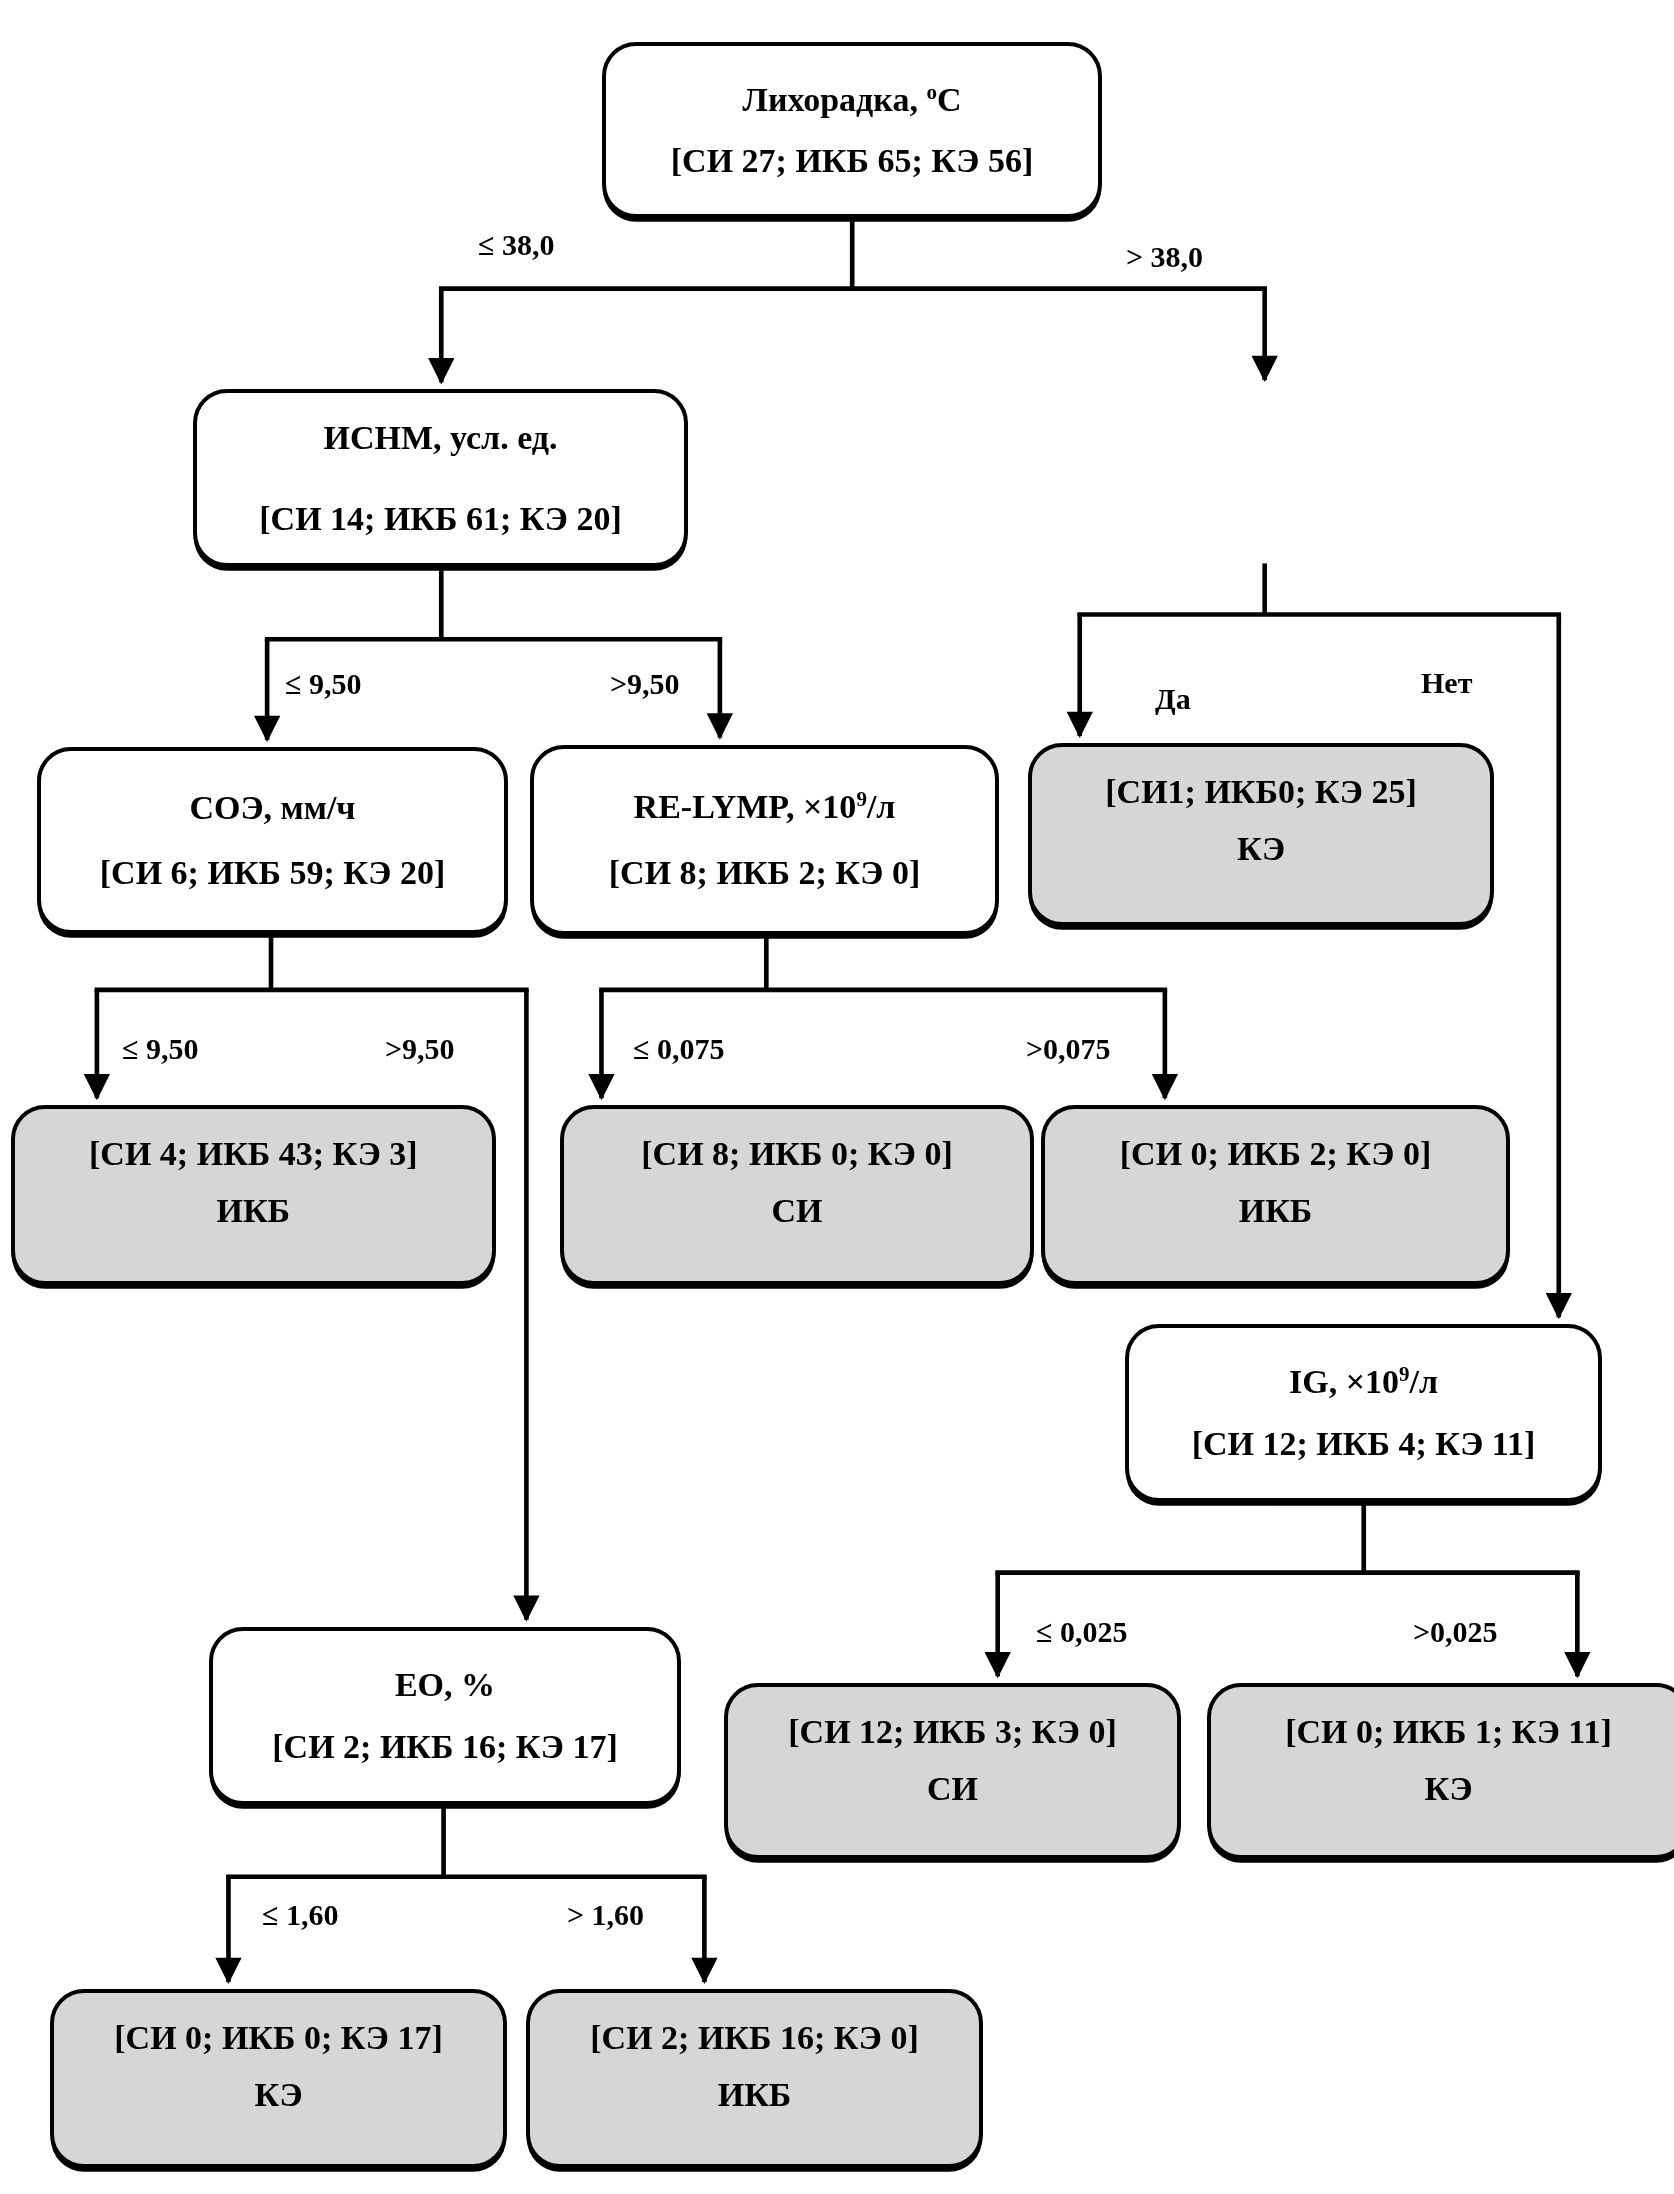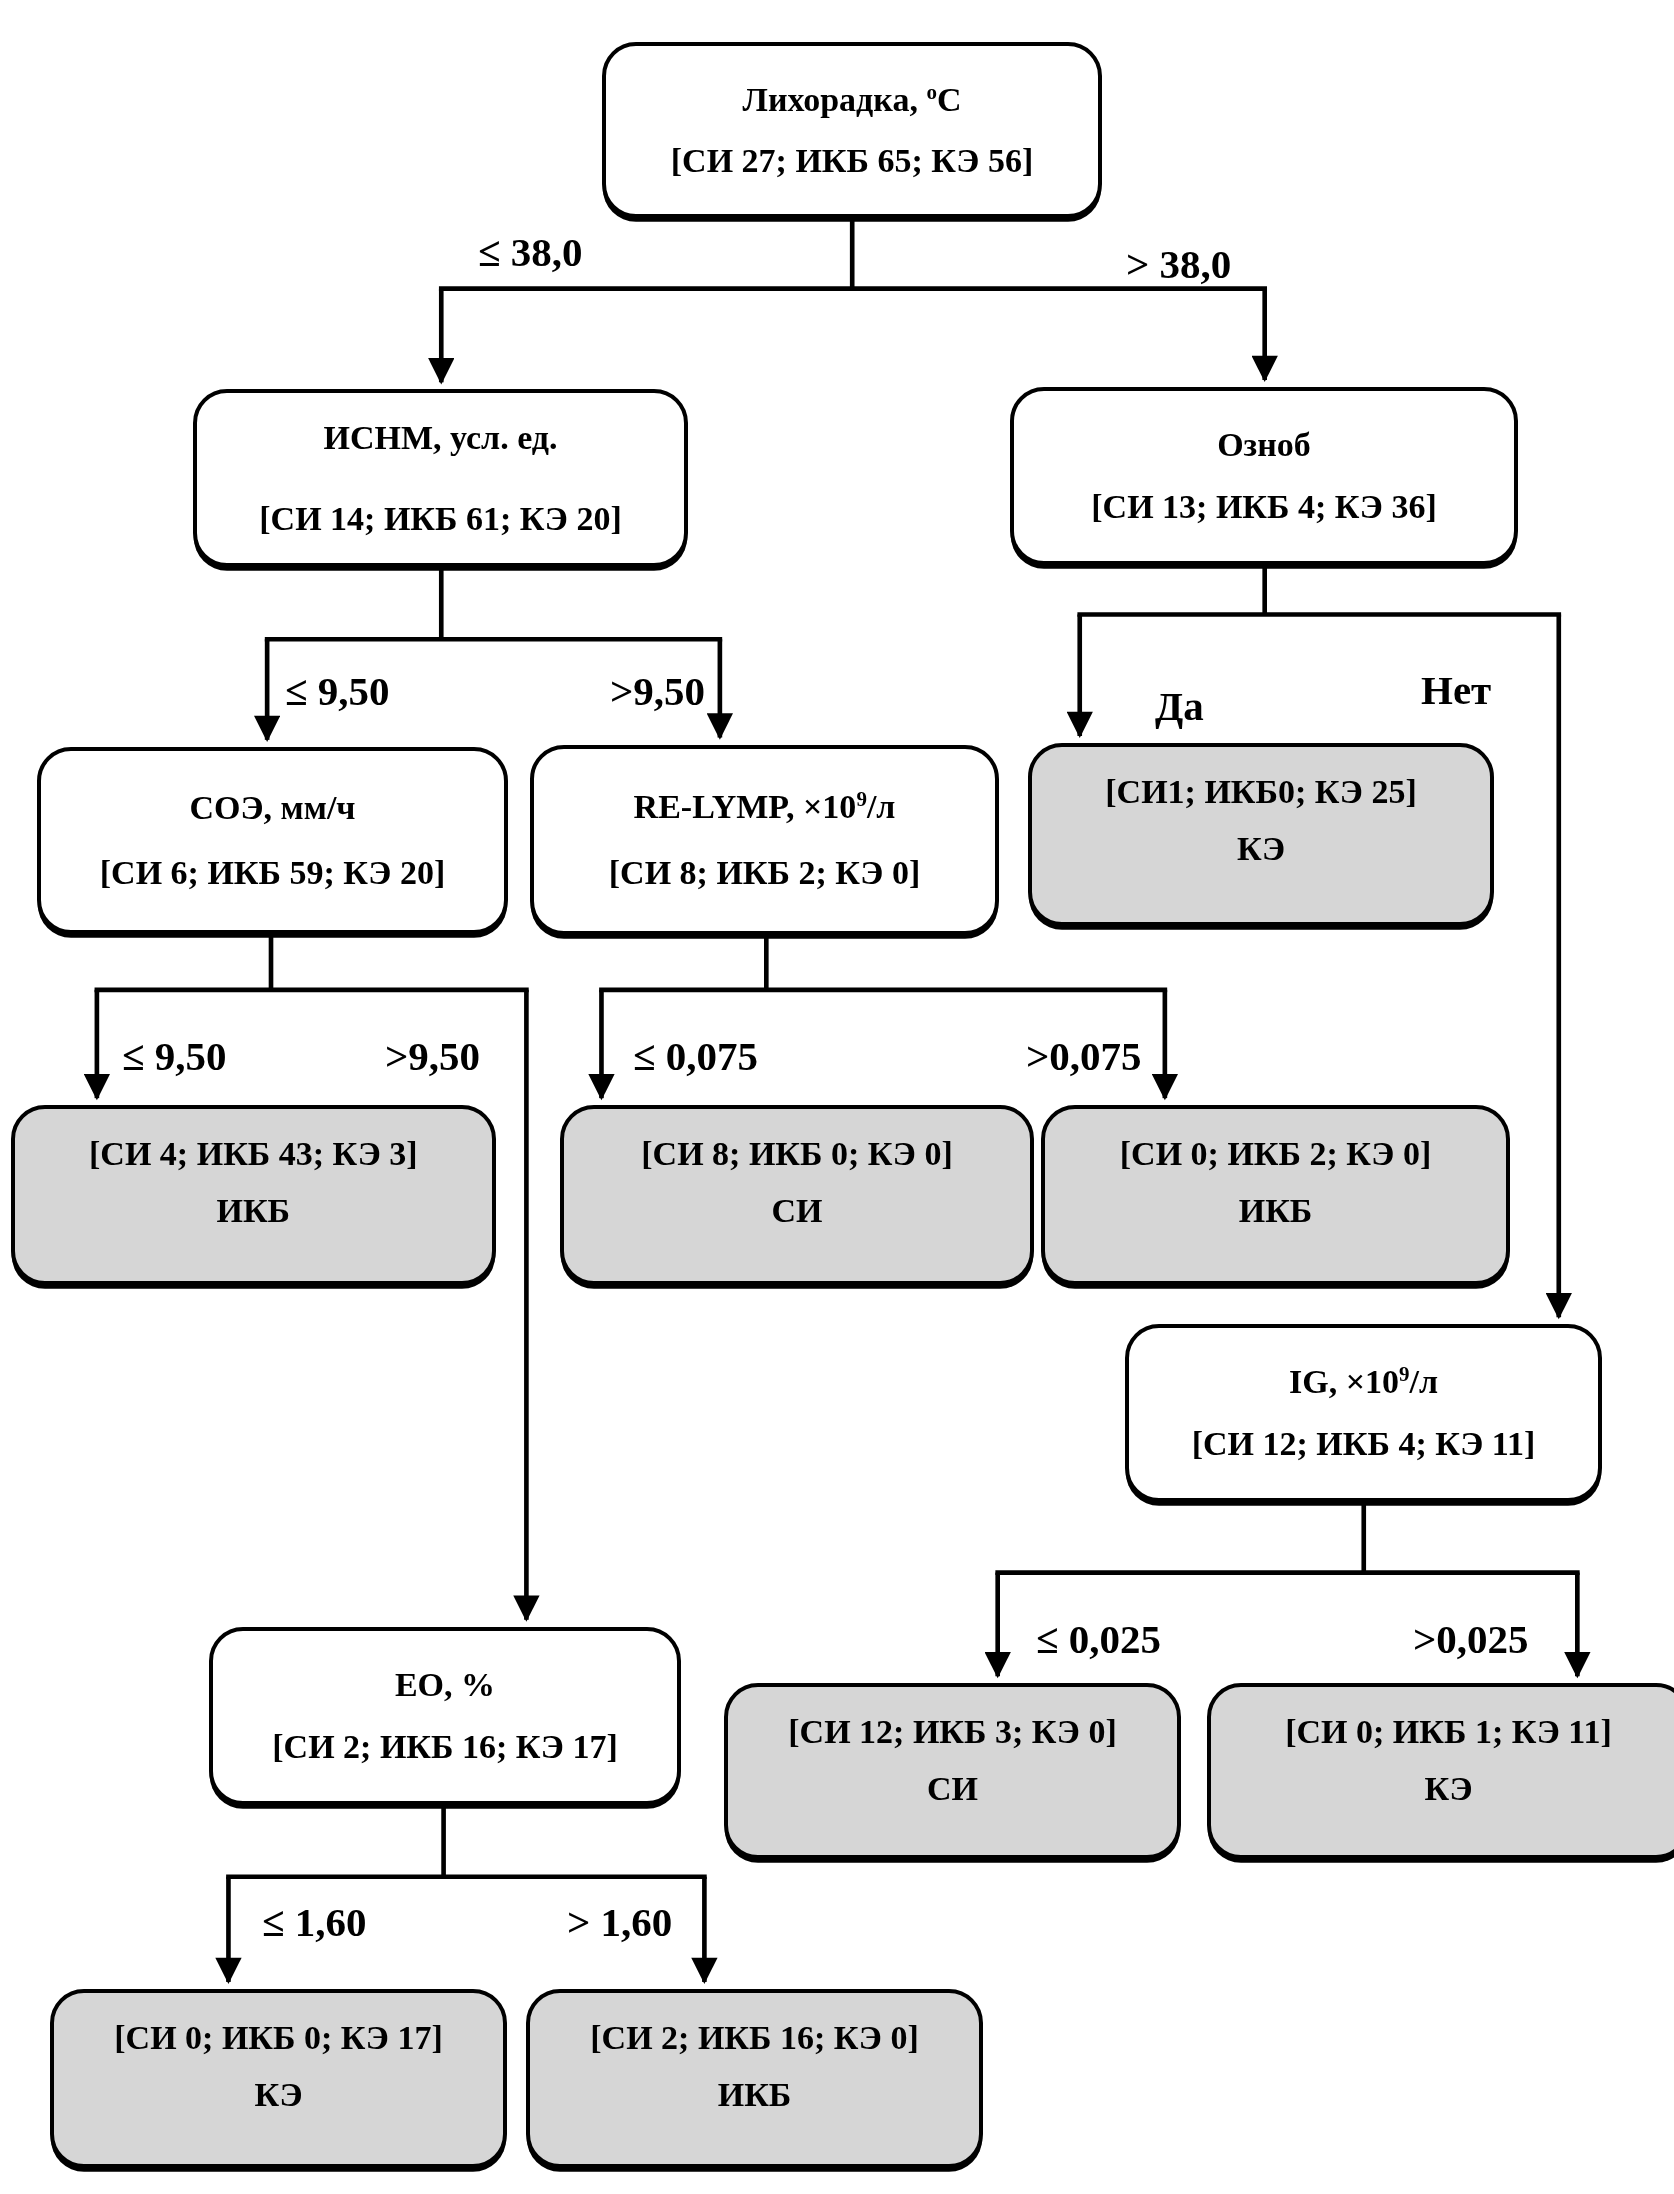--- a/index.html
+++ b/index.html
@@ -11,21 +11,21 @@
   .edges{position:absolute;left:0;top:0;width:1675px;height:2194px;}
   .node{
     position:absolute;box-sizing:border-box;border:4.6px solid #000;border-radius:34px;
     background:#ffffff;display:flex;flex-direction:column;align-items:center;
     justify-content:space-evenly;text-align:left;padding:10.8px 4.6px;
     box-shadow:0 4.6px 0 -0.8px #000;
   }
   .node.leaf{background:#d6d6d6;justify-content:flex-start;padding-top:26px;gap:20px;}
   .l1,.l2{font-size:34px;line-height:1.1;white-space:nowrap;font-weight:bold;}
   .sup{font-size:21px;vertical-align:super;line-height:0;}
-  .elabel{position:absolute;font-size:41px;white-space:nowrap;font-weight:bold;}
+  .elabel{position:absolute;font-size:30px;white-space:nowrap;font-weight:bold;}
 </style>
 </head>
 <body>
 
 <div class="canvas">
 
   <svg class="edges" width="1675" height="2194" viewBox="0 0 2164 2835">
     <defs>
       <marker id="ah" viewBox="0 0 10 10" refX="9.2" refY="5" markerWidth="36" markerHeight="34" orient="auto" markerUnits="userSpaceOnUse">
         <path d="M0 0 L10 5 L0 10 z" fill="#000"></path>
@@ -73,24 +73,20 @@
   <div class="node" style="left:602px;top:42px;width:500px;height:176px;">
     <div class="l1"><span>Лихорадка, </span><sup class="sup">о</sup><span>С</span></div>
     <div class="l2">[СИ 27; ИКБ 65; КЭ 56]</div>
   </div>
 
   <div class="node" style="left:193px;top:389px;width:495px;height:178px;gap:28px;">
     <div class="l1"><span>ИСНМ, усл. ед.</span></div>
     <div class="l2">[СИ 14; ИКБ 61; КЭ 20]</div>
   </div>
 
-  <div class="node" style="left:1010px;top:387px;width:508px;height:178px;">
-    <div class="l1"><span>Озноб</span></div>
-    <div class="l2">[СИ 13; ИКБ 4; КЭ 36]</div>
-  </div>
 
   <div class="node" style="left:37px;top:747px;width:471px;height:187px;">
     <div class="l1"><span>СОЭ, мм/ч</span></div>
     <div class="l2">[СИ 6; ИКБ 59; КЭ 20]</div>
   </div>
 
   <div class="node" style="left:530px;top:745px;width:469px;height:190px;">
     <div class="l1"><span>RE-LYMP, ×10</span><sup class="sup">9</sup><span>/л</span></div>
     <div class="l2">[СИ 8; ИКБ 2; КЭ 0]</div>
   </div>

